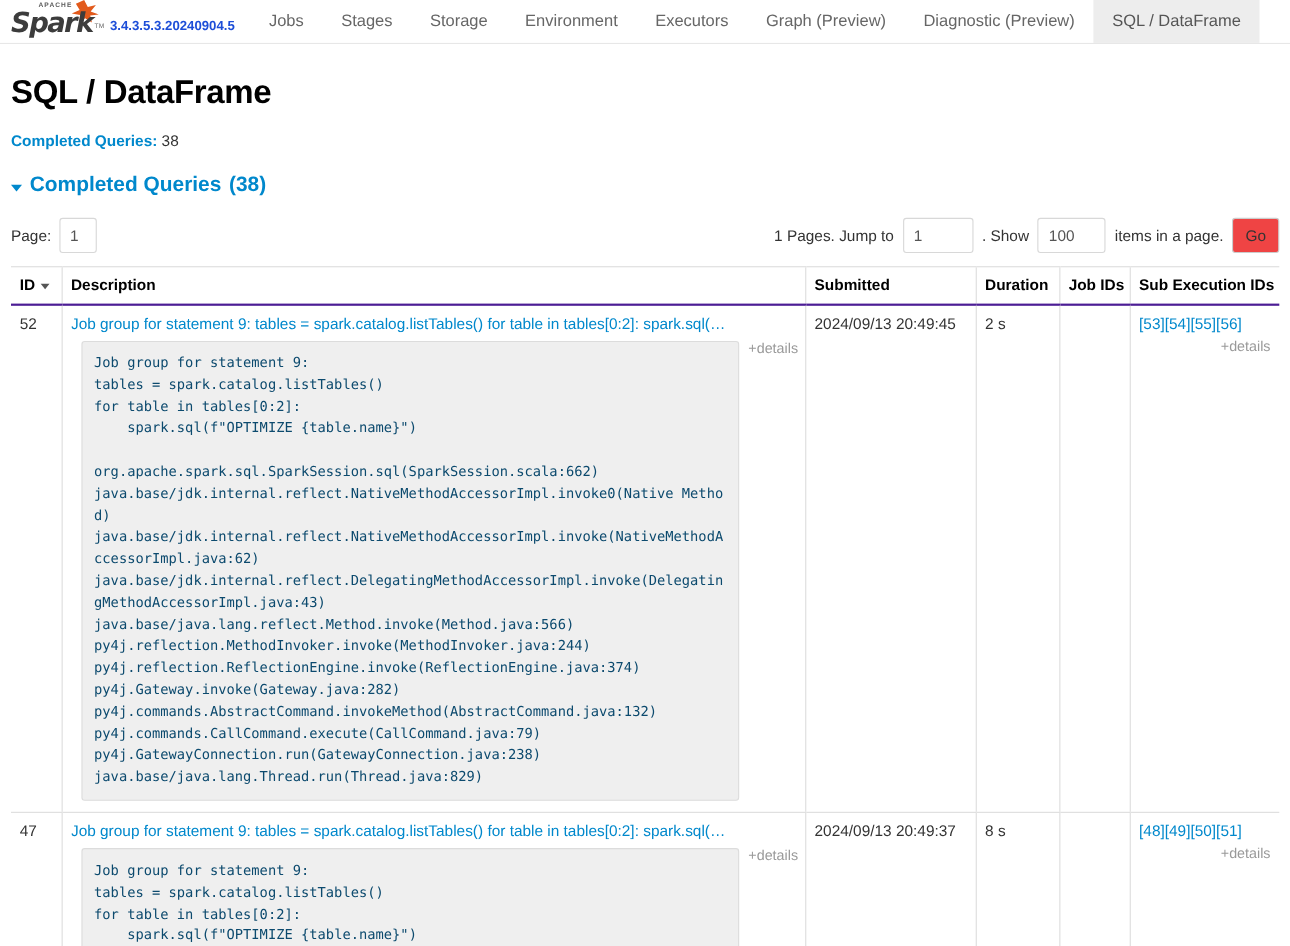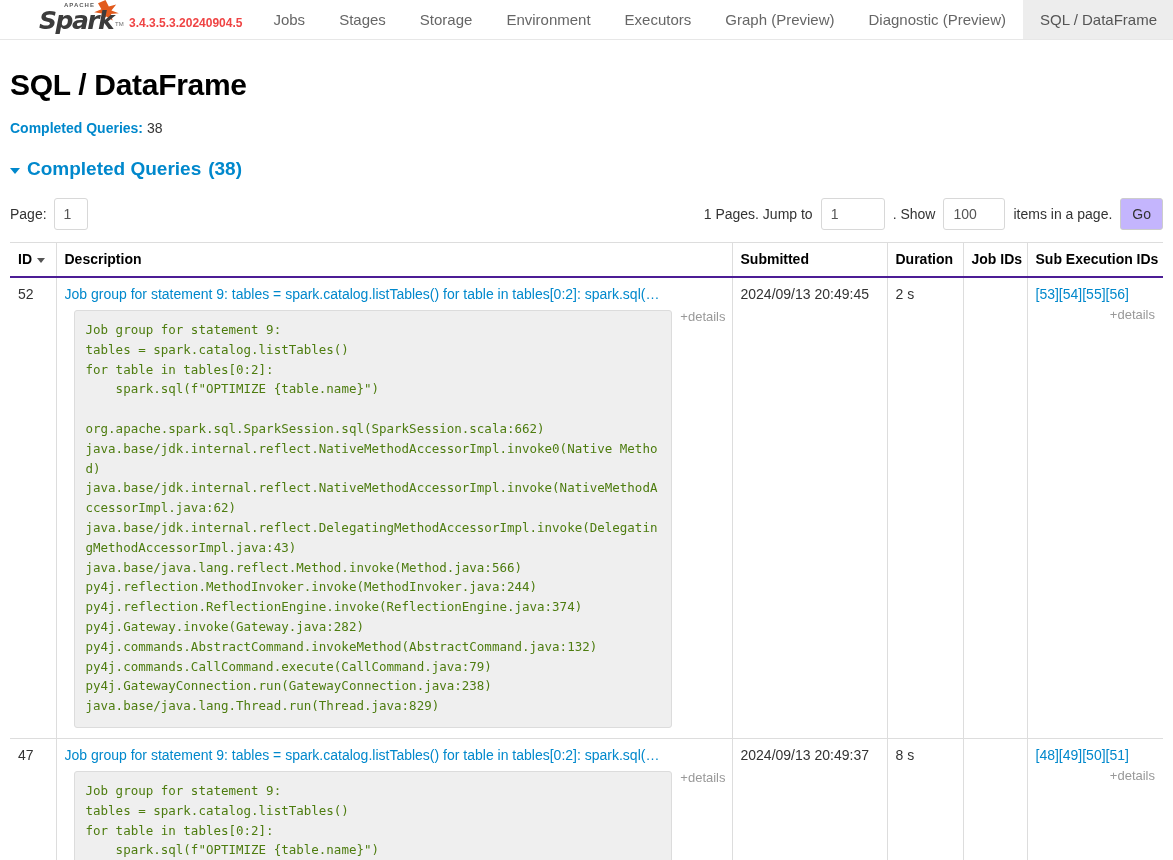--- a/index.html
+++ b/index.html
@@ -22,40 +22,40 @@
     align-items: stretch;
     white-space: nowrap;
   }
   .brand {
     display: flex;
     align-items: flex-end;
     padding-left: 8px;
     padding-bottom: 6px;
     gap: 6px;
   }
-  .logo-wrap { position: relative; width: 86px; height: 34px; margin-left: 29px; }
+  .logo-wrap { position: relative; width: 86px; height: 34px; }
   .logo-apache {
     position: absolute; left: 27px; top: 3px;
     font-size: 6px; letter-spacing: 1px; font-weight: bold;
     color: #5a5a5a;
   }
   .logo-spark {
     position: absolute; left: 2px; top: 7px;
     font-size: 25px; font-weight: bold; font-style: italic;
     letter-spacing: -1.5px;
     color: #3c3c3c;
     font-family: "DejaVu Sans", sans-serif;
   }
   .logo-tm {
     position: absolute; left: 78px; top: 22px;
     font-size: 6px; color: #6b6b6b;
   }
   .logo-star { position: absolute; left: 54px; top: 0px; }
   .version {
-    font-size: 12px; font-weight: bold; color: #ef4444;
+    font-size: 12px; font-weight: bold; color: #1d4ed8;
     padding-bottom: 3px;
   }
   .nav-tabs {
     display: flex; align-items: stretch;
     margin-left: 14px;
   }
   .nav-tab {
     display: flex; align-items: center;
     padding: 0 17px;
     font-size: 15px;
@@ -129,21 +129,21 @@
   }
   input.page-input { width: 34px; }
   input.jump-input { width: 64px; }
   input.show-input { width: 62px; }
   button.go-btn {
     height: 32px;
     min-width: 40px;
     padding: 0 11px;
     border: 1px solid #cccccc;
     border-radius: 3px;
-    background: #c4b5fd;
+    background: #ef4444;
     font-size: 14px;
     color: #333333;
     cursor: pointer;
     font-family: "Liberation Sans", sans-serif;
   }
 
   
   table.sql-table {
     width: 1153px;
     border-collapse: collapse;
@@ -212,21 +212,21 @@
   pre.details-block {
     margin: 8px 0 0 9px;
     padding: 9px 11px 11px 11px;
     background: #efefef;
     border: 1px solid #dcdcdc;
     border-radius: 3px;
     width: 598px;
     font-family: "DejaVu Sans Mono", monospace;
     font-size: 12.5px;
     line-height: 19.8px;
-    color: #4d7c0f;
+    color: #0c4a6e;
     white-space: pre-wrap;
     word-break: break-all;
     overflow: hidden;
   }
   .ids-cell { position: relative; padding-right: 8px; }
   a.id-link { color: #0088cc; text-decoration: none; cursor: pointer; }
   .ids-details {
     display: block;
     text-align: right;
     font-size: 13px;

